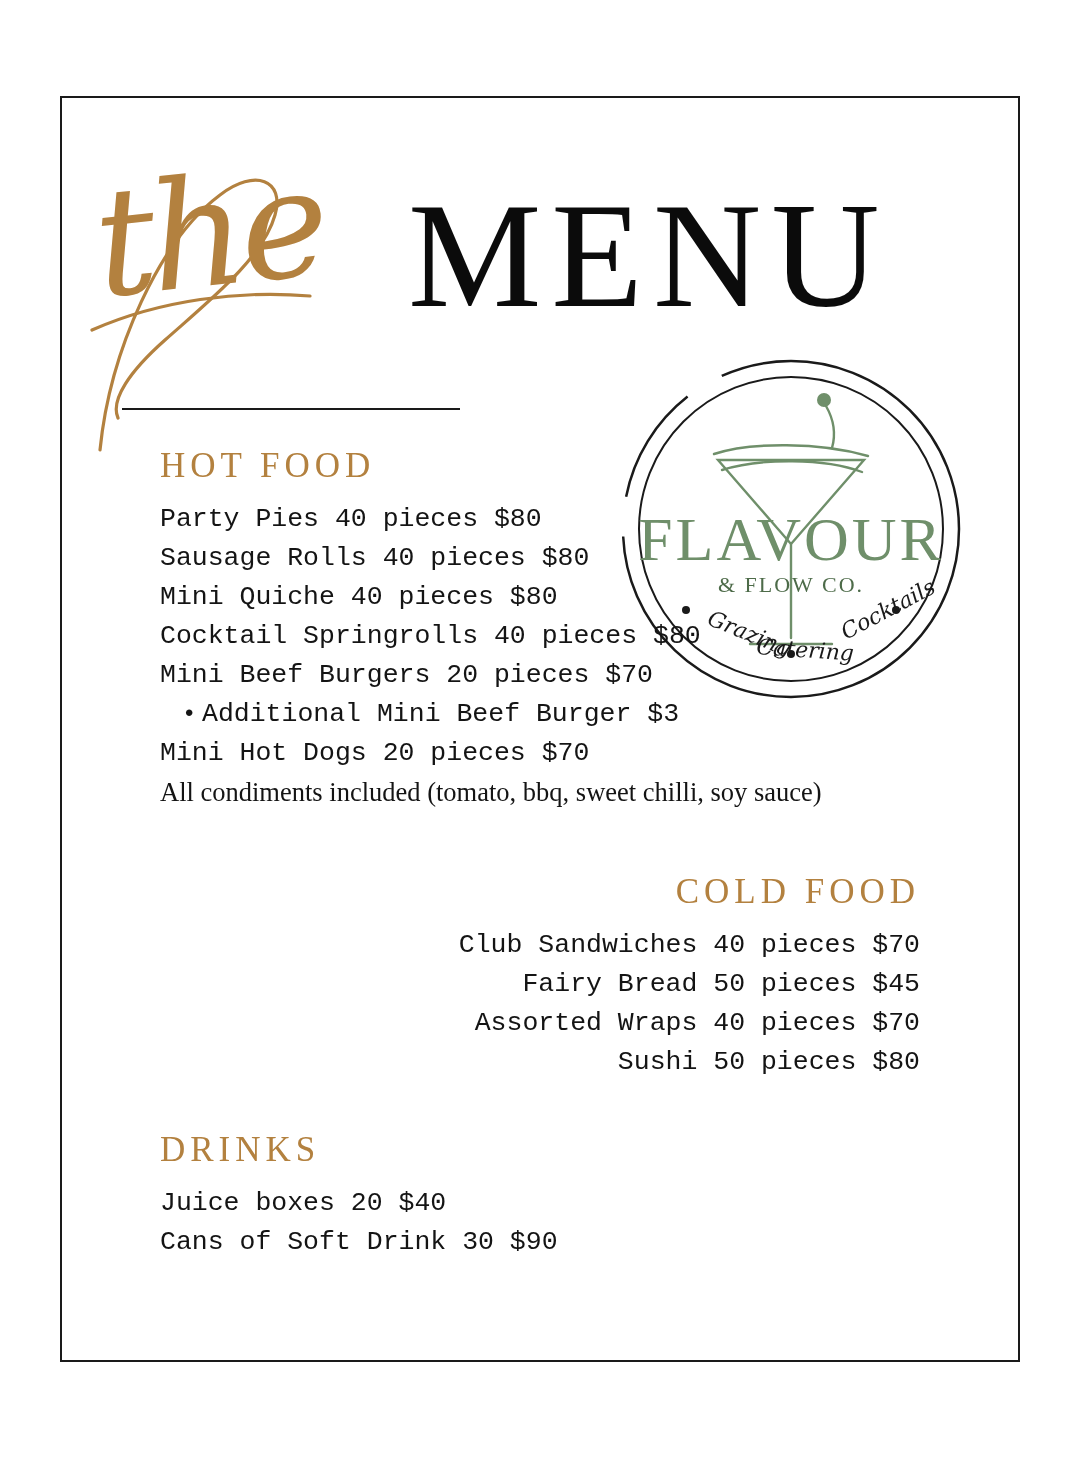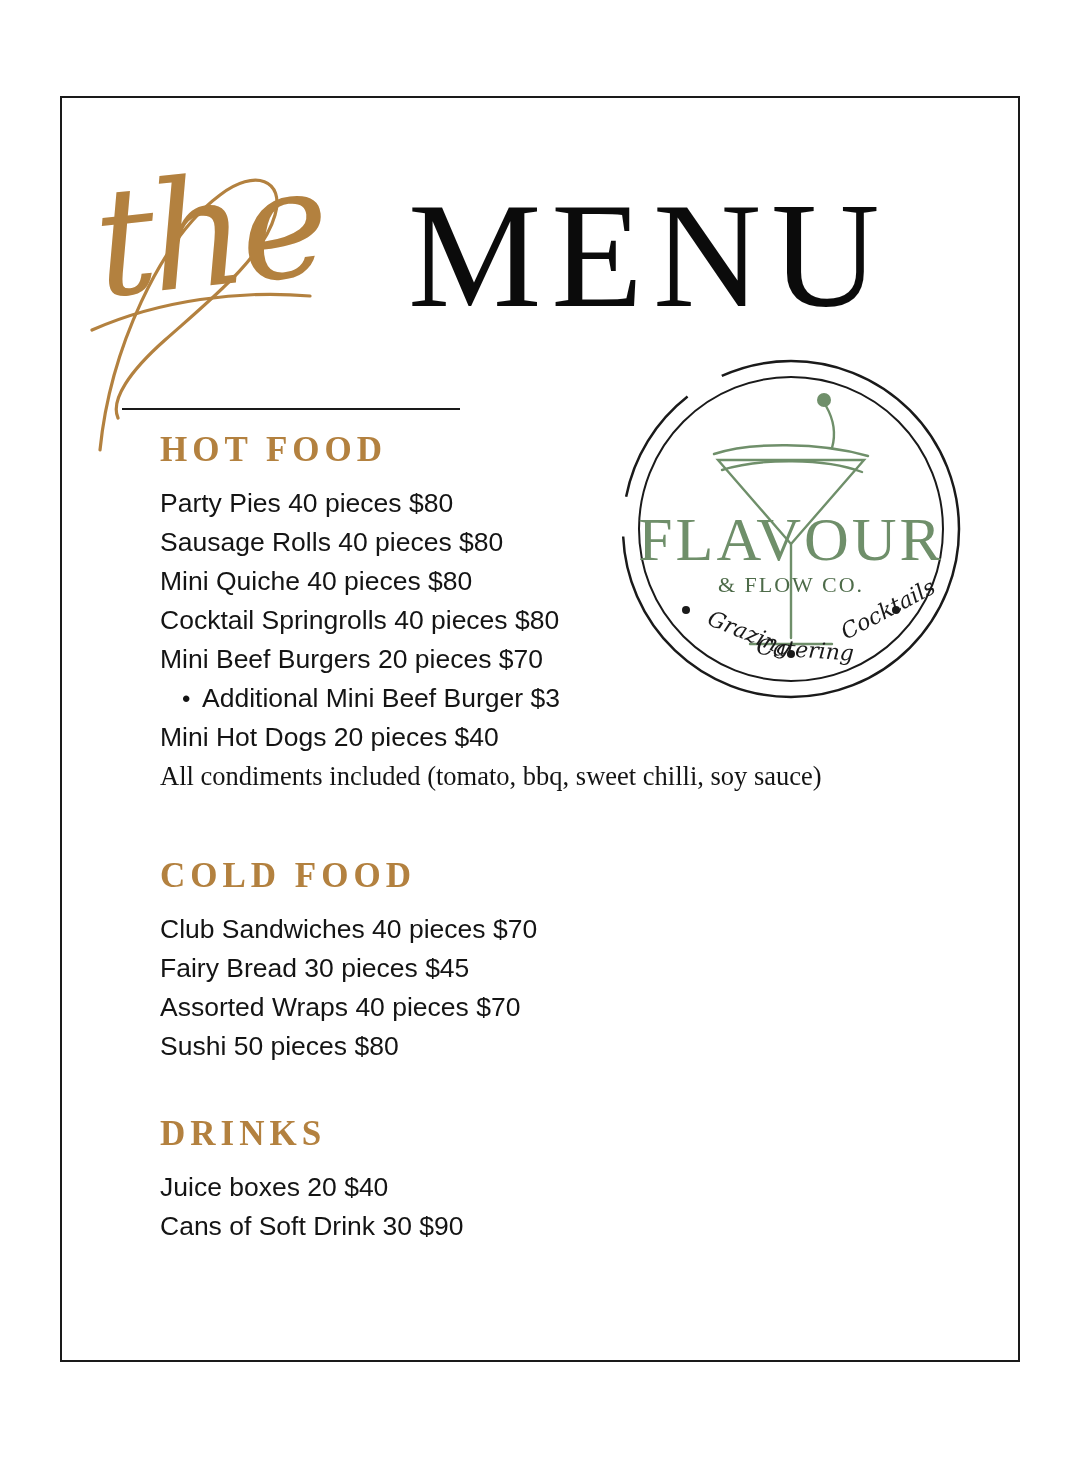--- a/index.html
+++ b/index.html
@@ -104,34 +104,34 @@
     width: 760px;
   }
   .section {
     margin-bottom: 6px;
   }
   .section-title {
     font-family: "Liberation Serif", serif;
     color: #b3813f;
     font-size: 35px;
     letter-spacing: 5px;
-    margin: 0 0 14px 0;
-    font-weight: 700;
+    margin: 16px 0 14px 0;
+    font-weight: 400;
   }
   .sec-hot { margin-top: 0px; }
-  .sec-cold { margin-top: 60px; }
+  .sec-cold { margin-top: 60px; text-align: right; }
   .sec-drinks { margin-top: 48px; }
 
   ul.items {
     list-style: none;
     margin: 0;
     padding: 0;
   }
   ul.items li {
-    font-family: Liberation Sans, sans-serif;
+    font-family: Liberation Mono, monospace;
     font-size: 26.5px;
     line-height: 39px;
     color: #141414;
     white-space: nowrap;
   }
   ul.items li.sub {
     padding-left: 42px;
     position: relative;
   }
   ul.items li.sub::before {
@@ -198,30 +198,30 @@
 
     <div class="section sec-hot">
       <h2 class="section-title">HOT FOOD</h2>
       <ul class="items">
         <li>Party Pies 40 pieces $80</li>
         <li>Sausage Rolls 40 pieces $80</li>
         <li>Mini Quiche 40 pieces $80</li>
         <li>Cocktail Springrolls 40 pieces $80</li>
         <li>Mini Beef Burgers 20 pieces $70</li>
         <li class="sub">Additional Mini Beef Burger $3</li>
-        <li>Mini Hot Dogs 20 pieces $40</li>
+        <li>Mini Hot Dogs 20 pieces $70</li>
       </ul>
       <div class="note">All condiments included (tomato, bbq, sweet chilli, soy sauce)</div>
     </div>
 
     <div class="section sec-cold">
       <h2 class="section-title">COLD FOOD</h2>
       <ul class="items">
         <li>Club Sandwiches 40 pieces $70</li>
-        <li>Fairy Bread 30 pieces $45</li>
+        <li>Fairy Bread 50 pieces $45</li>
         <li>Assorted Wraps 40 pieces $70</li>
         <li>Sushi 50 pieces $80</li>
       </ul>
     </div>
 
     <div class="section sec-drinks">
       <h2 class="section-title">DRINKS</h2>
       <ul class="items">
         <li>Juice boxes 20 $40</li>
         <li>Cans of Soft Drink 30 $90</li>

